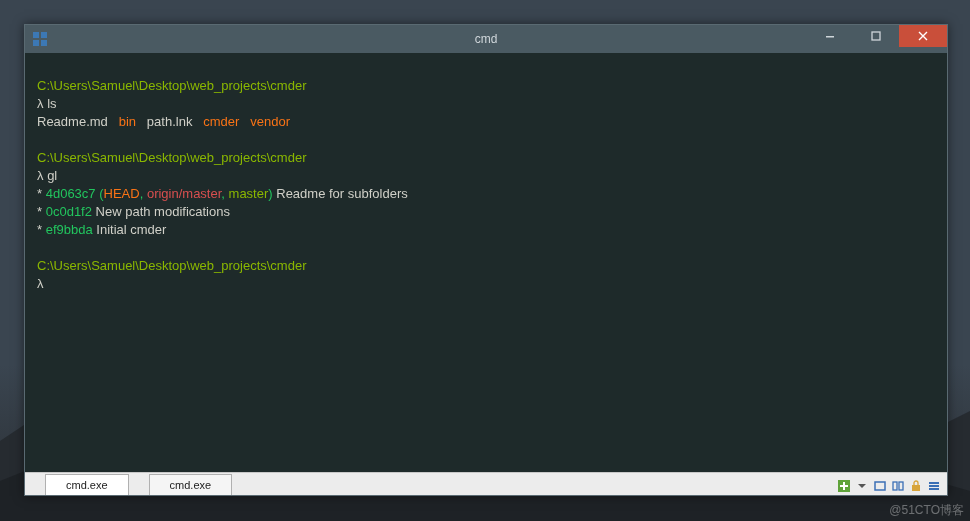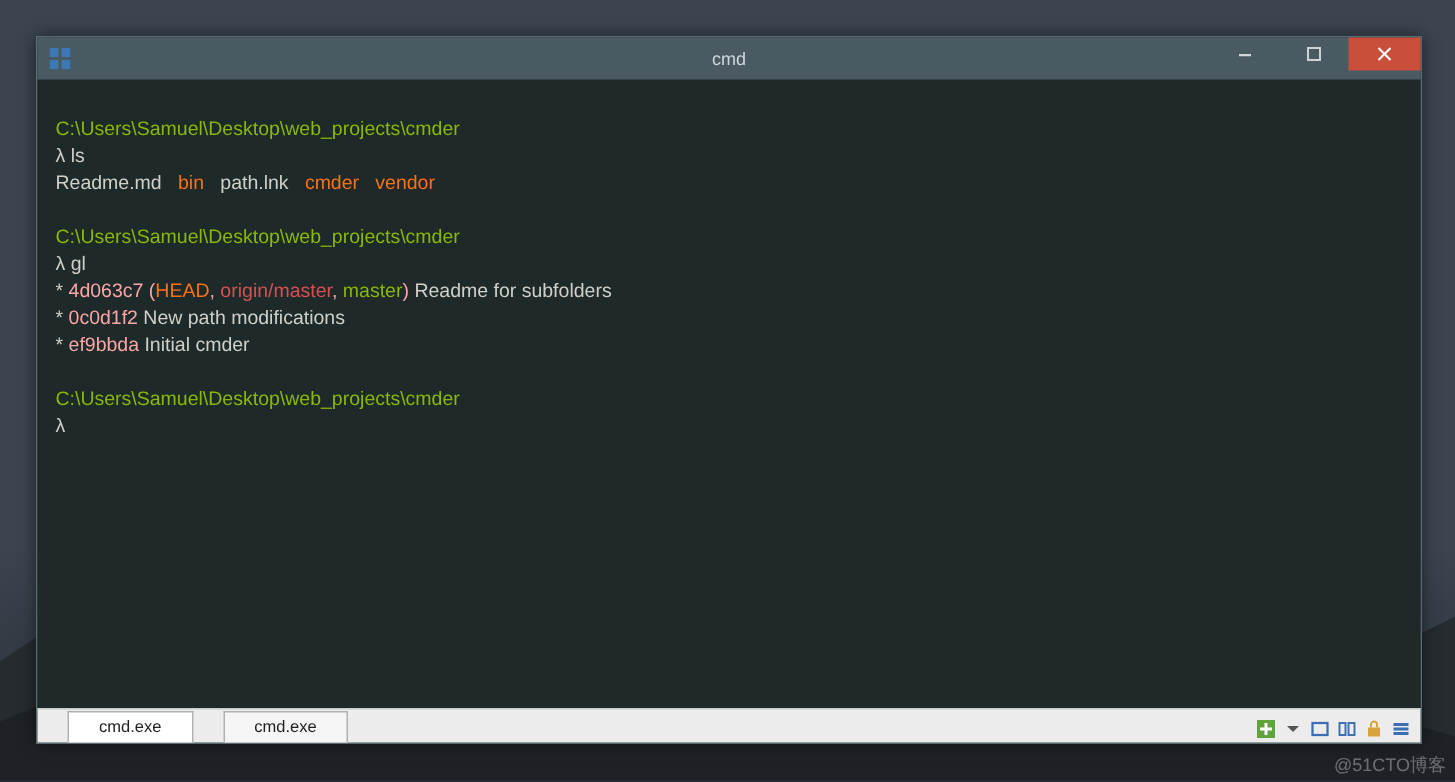--- a/index.html
+++ b/index.html
@@ -10,21 +10,21 @@
   .app-icon{width:14px;height:14px;margin-left:8px;}
   .title{position:absolute;left:0;right:0;text-align:center;color:#cfd6da;font-size:12px;pointer-events:none;}
   .winbtns{position:absolute;right:0;top:0;height:100%;display:flex;}
   .winbtn{width:46px;height:22px;display:flex;align-items:center;justify-content:center;color:#e0e5e8;font-size:11px;}
   .winbtn.close{background:#c94f3a;color:#fff;width:48px;}
   .term{flex:1;background:#1e2a2a;padding:24px 12px;font-family:Liberation Sans, sans-serif;font-size:13px;line-height:18px;color:#d0d0c8;overflow:hidden;}
   .line{white-space:pre;}
   .green{color:#8ab700;}
   .cyan{color:#f97316;}
   .red{color:#d84f4f;text-align:center;}
-  .yellow{color:#fca5a5;text-align:center;}
+  .yellow{color:#22c55e;text-align:center;}
   .white{color:#d0d0c8;}
   .grey{color:#d0d0c8;}
   .statusbar{height:22px;background:#ececec;border-top:1px solid #c8c8c8;display:flex;align-items:flex-end;}
   .tab{height:20px;padding:0 20px;font-size:11px;color:#222;border:1px solid #b0b0b0;border-bottom:none;background:#f5f5f5;display:flex;align-items:center;margin-left:20px;}
   .tab.active{background:#fff;font-weight:400;}
   .status-right{margin-left:auto;display:flex;align-items:center;gap:4px;padding-right:6px;padding-bottom:2px;}
   .sicon{width:14px;height:14px;display:flex;align-items:center;justify-content:center;}
   .watermark{position:absolute;right:6px;bottom:2px;color:rgba(255,255,255,.35);font-size:12px;}
 </style>
 </head>

